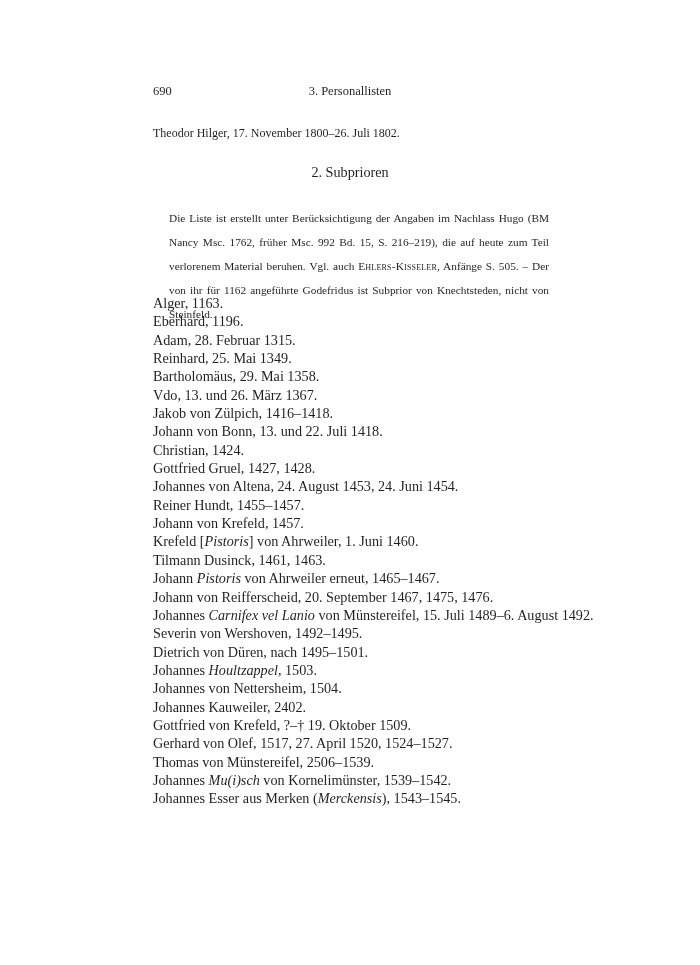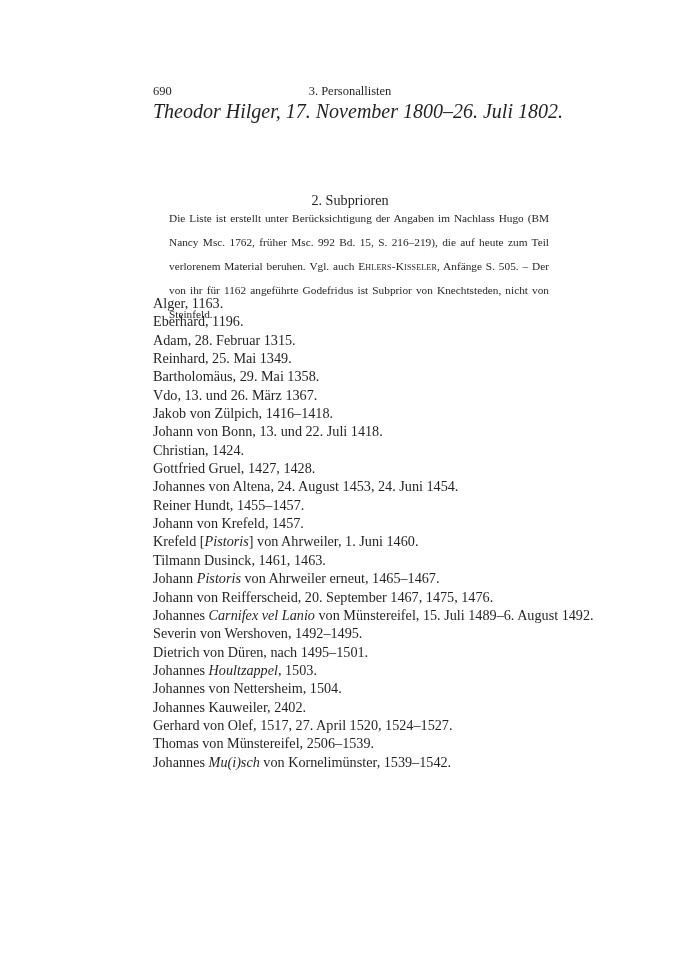--- a/index.html
+++ b/index.html
@@ -2,22 +2,22 @@
 <html><head>
 <meta charset="utf-8">
 <style>
   html, body { margin: 0; padding: 0; background: #ffffff; }
   body { width: 700px; height: 965px; position: relative; overflow: hidden;
          font-family: "Liberation Serif", "DejaVu Serif", serif; color: #231f20; }
   .page { position: absolute; left: 0; top: 0; width: 700px; height: 965px; }
   .running-head { position: absolute; top: 84px; left: 153px; width: 394px; height: 16px; font-size: 12.5px; }
   .page-number { position: absolute; left: 0; top: 0; }
   .running-title { position: absolute; left: 0; right: 0; top: 0; text-align: center; }
-  .carry-line { position: absolute; top: 100px; left: 153px; font-size: 20px; white-space: nowrap; font-style: italic; }
-  .section-heading { position: absolute; top: 192px; left: 153px; width: 394px; text-align: center; font-size: 14.2px; }
+  .carry-line { position: absolute; top: 126px; left: 153px; font-size: 12px; white-space: nowrap; }
+  .section-heading { position: absolute; top: 164px; left: 153px; width: 394px; text-align: center; font-size: 14.2px; }
   .note { position: absolute; top: 206px; left: 169px; width: 380px; font-size: 11.3px; line-height: 24px; text-align: justify; }
   .note p { margin: 0; }
   .note .last { text-align-last: left; }
   .sc { font-variant: small-caps; letter-spacing: 0.2px; }
   .list { position: absolute; top: 281px; left: 153px; width: 420px; font-size: 14.2px; line-height: 18.35px; margin-top: 13px; }
   .list-item { white-space: nowrap; }
   i { font-style: italic; }
 </style>
 </head>
 <body>
@@ -53,17 +53,19 @@
       <div class="list-item"><span>Krefeld [</span><i>Pistoris</i><span>] von Ahrweiler, 1. Juni 1460.</span></div>
       <div class="list-item"><span>Tilmann Dusinck, 1461, 1463.</span></div>
       <div class="list-item"><span>Johann </span><i>Pistoris</i><span> von Ahrweiler erneut, 1465–1467.</span></div>
       <div class="list-item"><span>Johann von Reifferscheid, 20. September 1467, 1475, 1476.</span></div>
       <div class="list-item"><span>Johannes </span><i>Carnifex vel Lanio</i><span> von Münstereifel, 15. Juli 1489–6. August 1492.</span></div>
       <div class="list-item"><span>Severin von Wershoven, 1492–1495.</span></div>
       <div class="list-item"><span>Dietrich von Düren, nach 1495–1501.</span></div>
       <div class="list-item"><span>Johannes </span><i>Houltzappel</i><span>, 1503.</span></div>
       <div class="list-item"><span>Johannes von Nettersheim, 1504.</span></div>
       <div class="list-item"><span>Johannes Kauweiler, 2402.</span></div>
+      <div class="list-item"><span>Gottfried von Krefeld, ?–† 19. Oktober 1509.</span></div>
       <div class="list-item"><span>Gerhard von Olef, 1517, 27. April 1520, 1524–1527.</span></div>
       <div class="list-item"><span>Thomas von Münstereifel, 2506–1539.</span></div>
       <div class="list-item"><span>Johannes </span><i>Mu(i)sch</i><span> von Kornelimünster, 1539–1542.</span></div>
+      <div class="list-item"><span>Johannes Esser aus Merken (</span><i>Merckensis</i><span>), 1543–1545.</span></div>
     </div>
 </div>
 
 </body></html>

